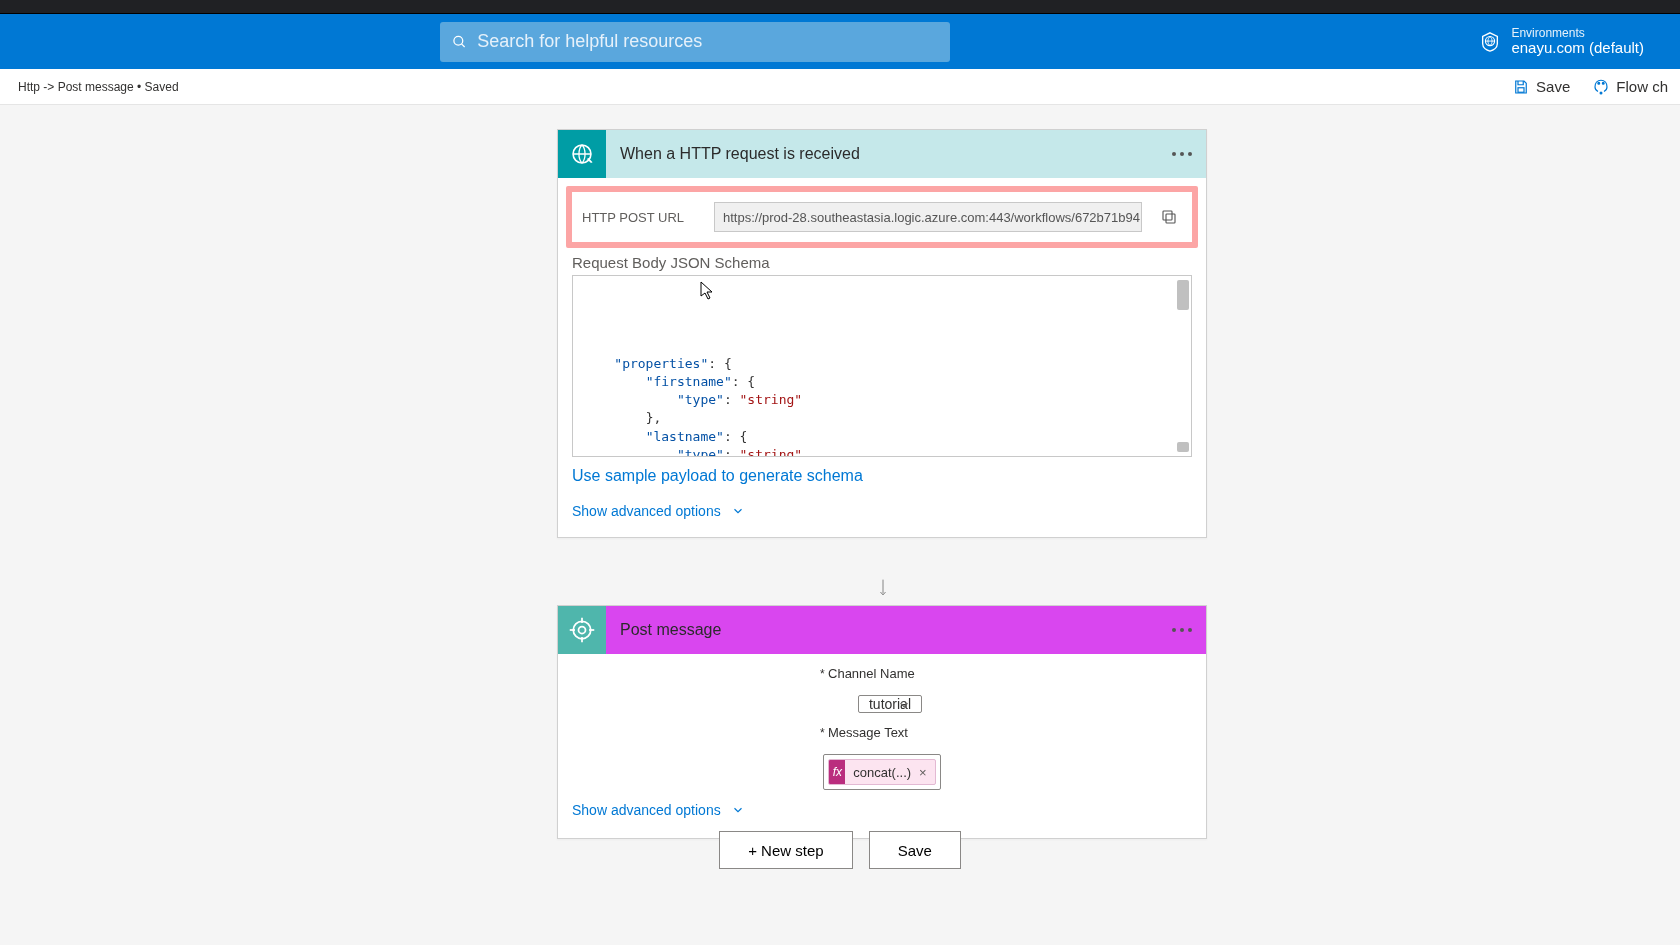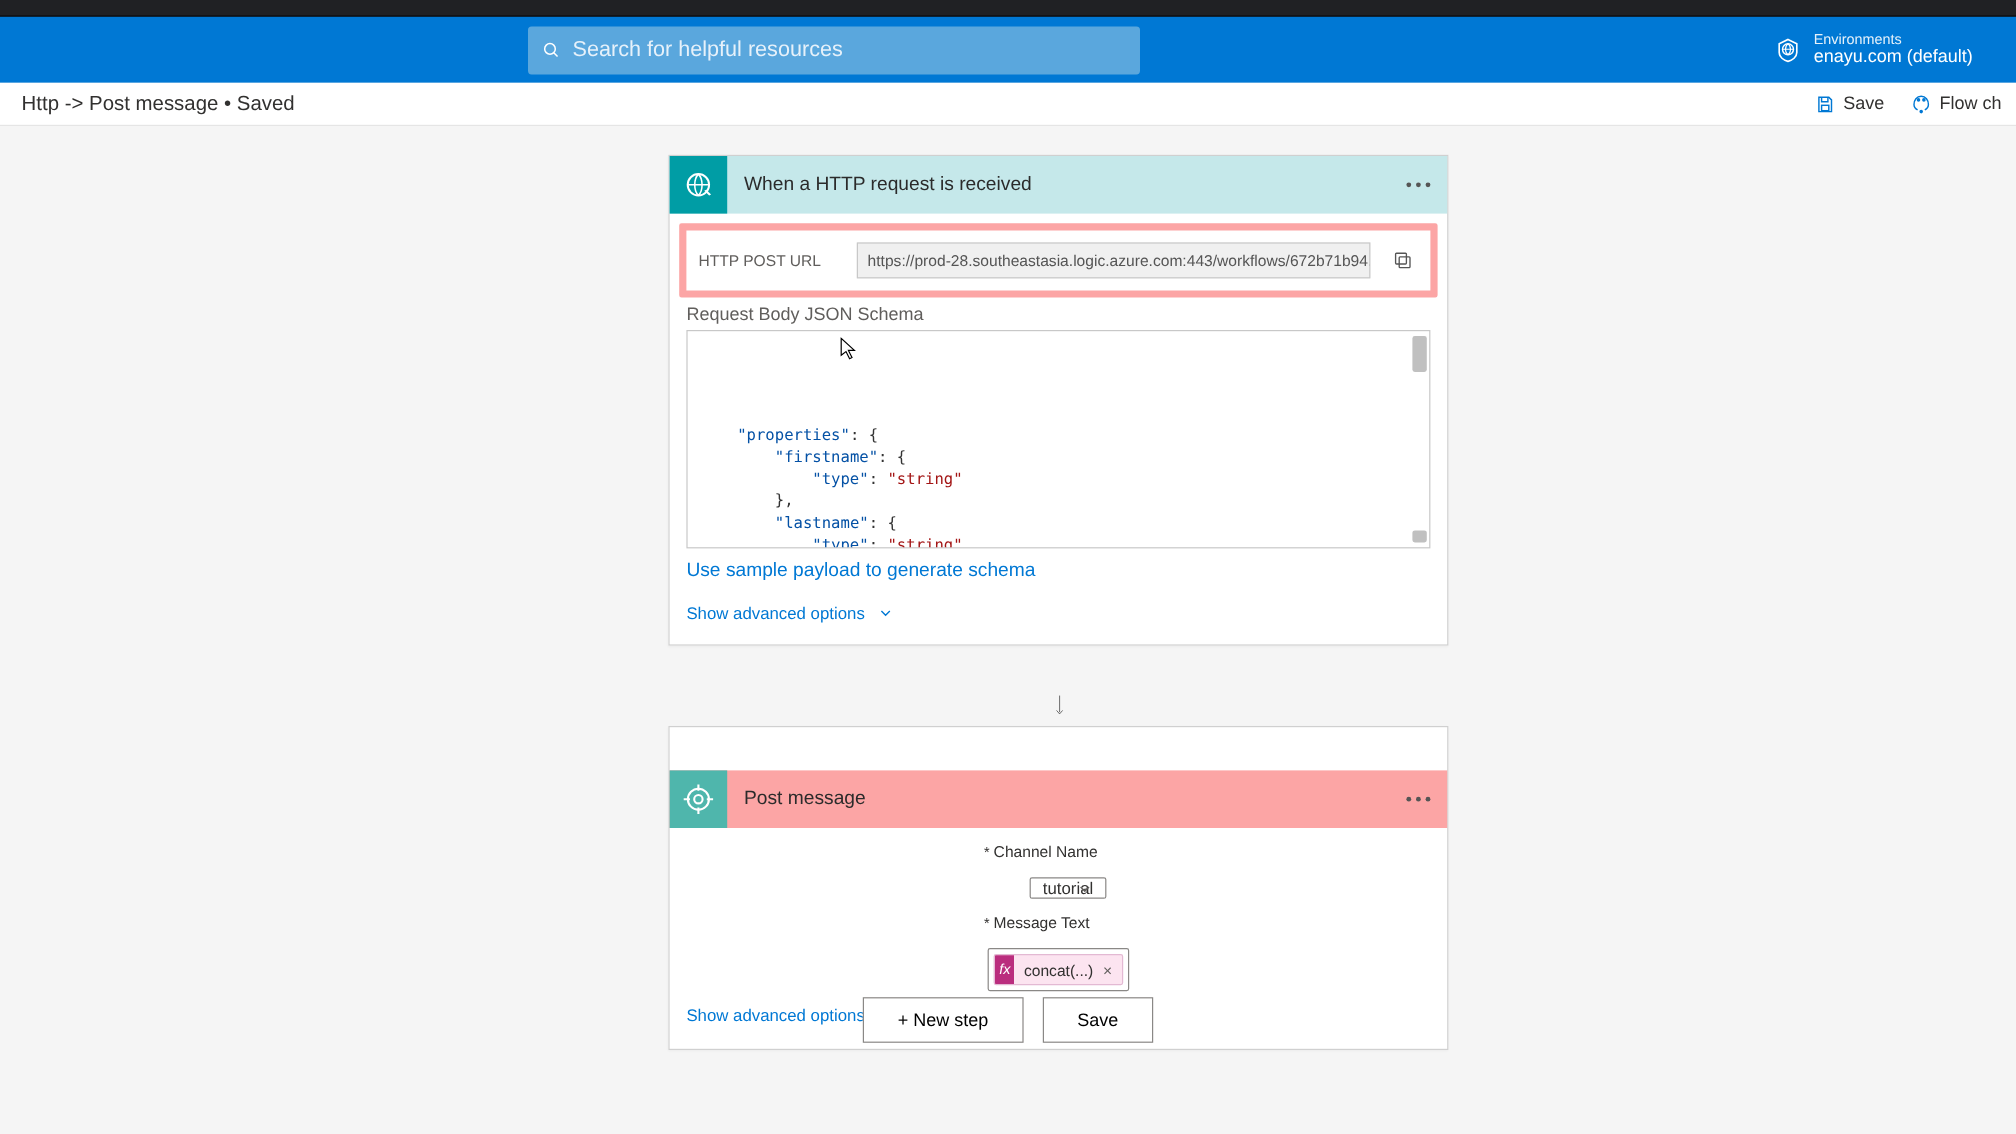--- a/index.html
+++ b/index.html
@@ -67,21 +67,21 @@
 
 .subheader {
   background: #fff;
   height: 36px;
   display: flex;
   align-items: center;
   padding: 0 18px;
   border-bottom: 1px solid #e5e5e5;
   position: relative;
 }
-.breadcrumb { font-size: 17px; color: #323130; }
+.breadcrumb { font-size: 12px; color: #323130; }
 .sub-actions { position: absolute; right: 12px; display: flex; gap: 22px; }
 .sub-actions .act { display: flex; align-items: center; gap: 6px; font-size: 15px; color: #323130; cursor: pointer; }
 .sub-actions svg { width: 18px; height: 18px; fill: none; stroke: #0078d4; stroke-width: 1.6; }
 
 
 .canvas {
   position: relative;
   width: 100%;
   height: calc(100% - 105px);
 }
@@ -184,21 +184,21 @@
   width: 8px;
   height: 50px;
   display: flex;
   align-items: center;
   justify-content: center;
 }
 .connector svg { width: 22px; height: 50px; }
 
 
 .card.action { top: 500px; }
-.card-header.action-h { background: #fca5a5; margin-top: 36px; }
+.card-header.action-h { background: #d946ef; }
 .card-header.action-h .icon-box { background: #4fb6ac; }
 .card-header.action-h .icon-box svg { width: 28px; height: 28px; }
 
 .field-row {
   display: flex;
   align-items: center;
   margin: 12px 14px;
   gap: 14px;
   flex-direction: column;
 }

